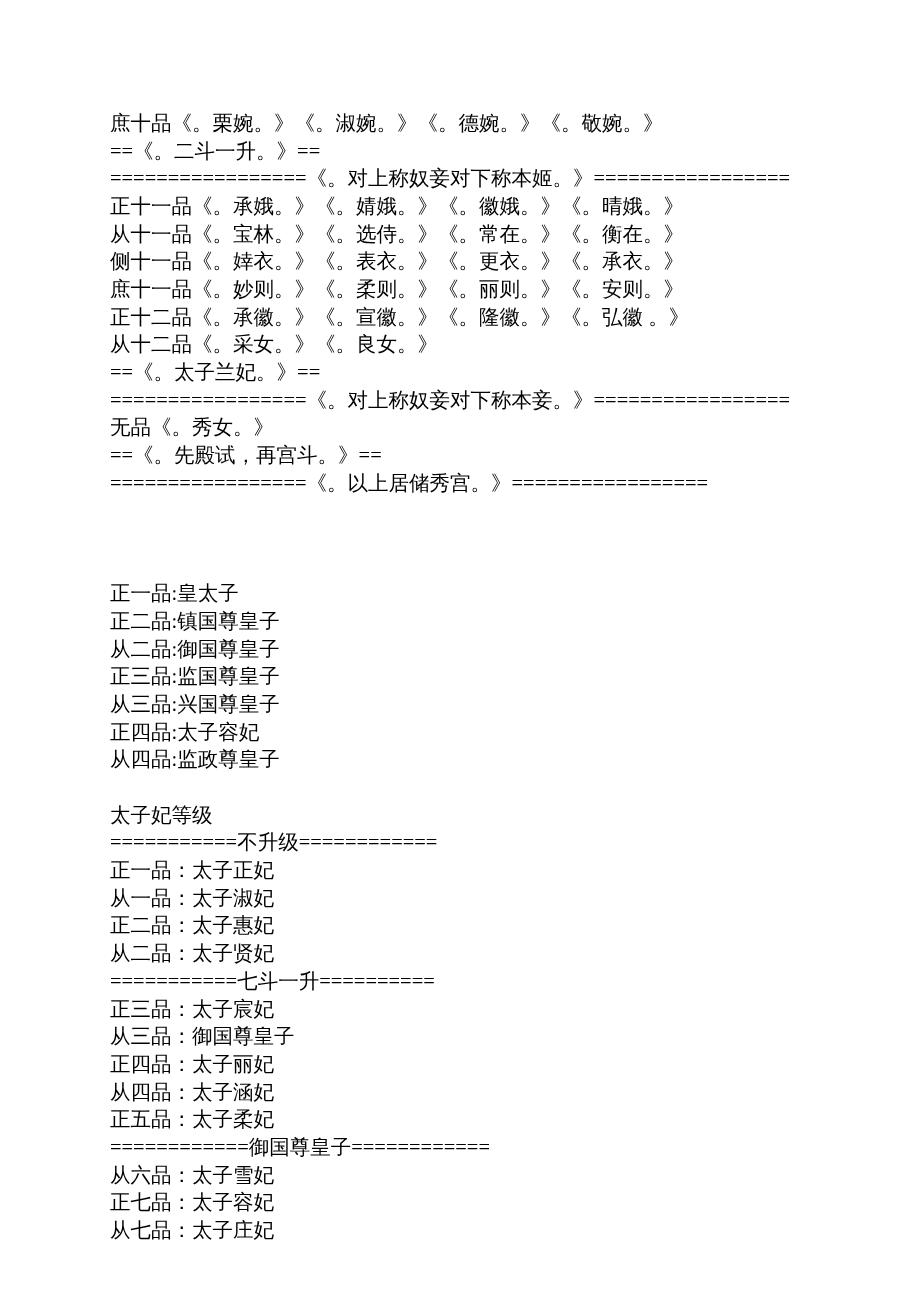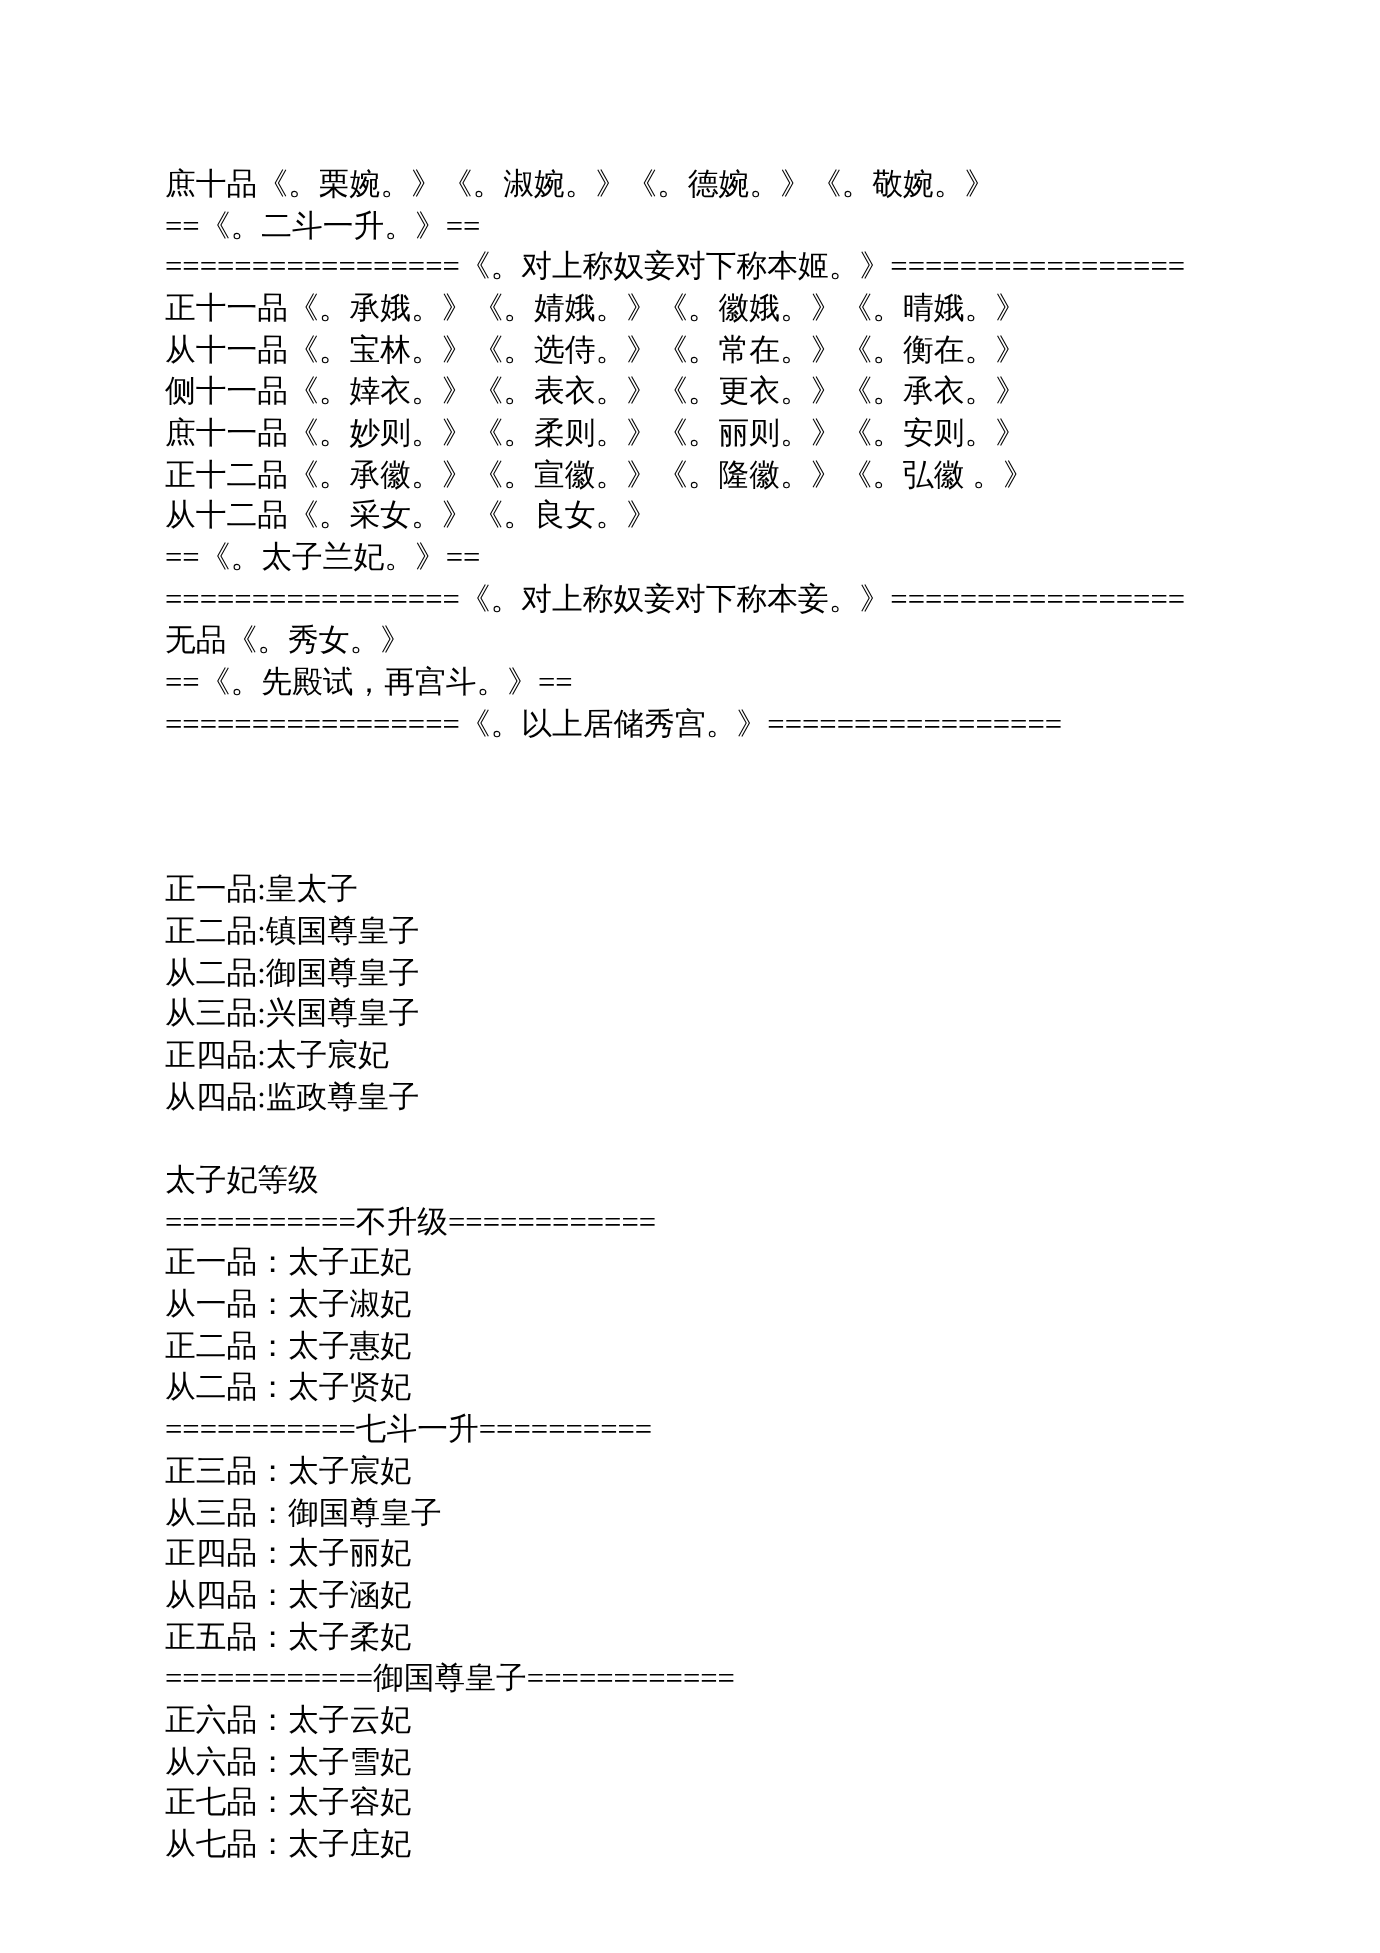--- a/index.html
+++ b/index.html
@@ -34,34 +34,34 @@
     <div class="line">=================《。对上称奴妾对下称本妾。》=================</div>
     <div class="line">无品《。秀女。》</div>
     <div class="line">==《。先殿试，再宫斗。》==</div>
     <div class="line">=================《。以上居储秀宫。》=================</div>
     <div class="line">&nbsp;</div>
     <div class="line">&nbsp;</div>
     <div class="line">&nbsp;</div>
     <div class="line">正一品:皇太子</div>
     <div class="line">正二品:镇国尊皇子</div>
     <div class="line">从二品:御国尊皇子</div>
+    <div class="line">正三品:监国尊皇子</div>
     <div class="line">从三品:兴国尊皇子</div>
-    <div class="line">正四品:太子宸妃</div>
+    <div class="line">正四品:太子容妃</div>
     <div class="line">从四品:监政尊皇子</div>
     <div class="line">&nbsp;</div>
     <div class="line">太子妃等级</div>
     <div class="line">===========不升级============</div>
     <div class="line">正一品：太子正妃</div>
     <div class="line">从一品：太子淑妃</div>
     <div class="line">正二品：太子惠妃</div>
     <div class="line">从二品：太子贤妃</div>
     <div class="line">===========七斗一升==========</div>
     <div class="line">正三品：太子宸妃</div>
     <div class="line">从三品：御国尊皇子</div>
     <div class="line">正四品：太子丽妃</div>
     <div class="line">从四品：太子涵妃</div>
     <div class="line">正五品：太子柔妃</div>
     <div class="line">============御国尊皇子============</div>
-    <div class="line">正六品：太子云妃</div>
     <div class="line">从六品：太子雪妃</div>
     <div class="line">正七品：太子容妃</div>
     <div class="line">从七品：太子庄妃</div>
   </div>
 
 </body></html>

